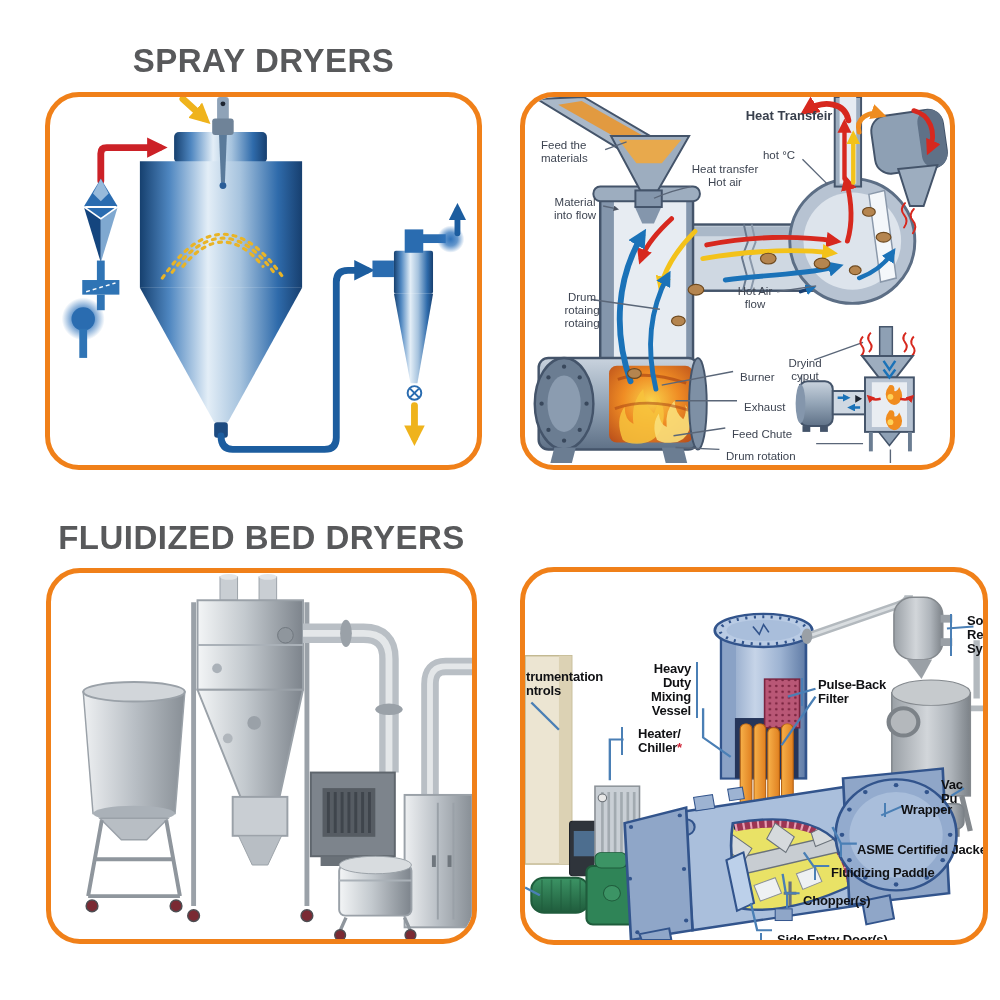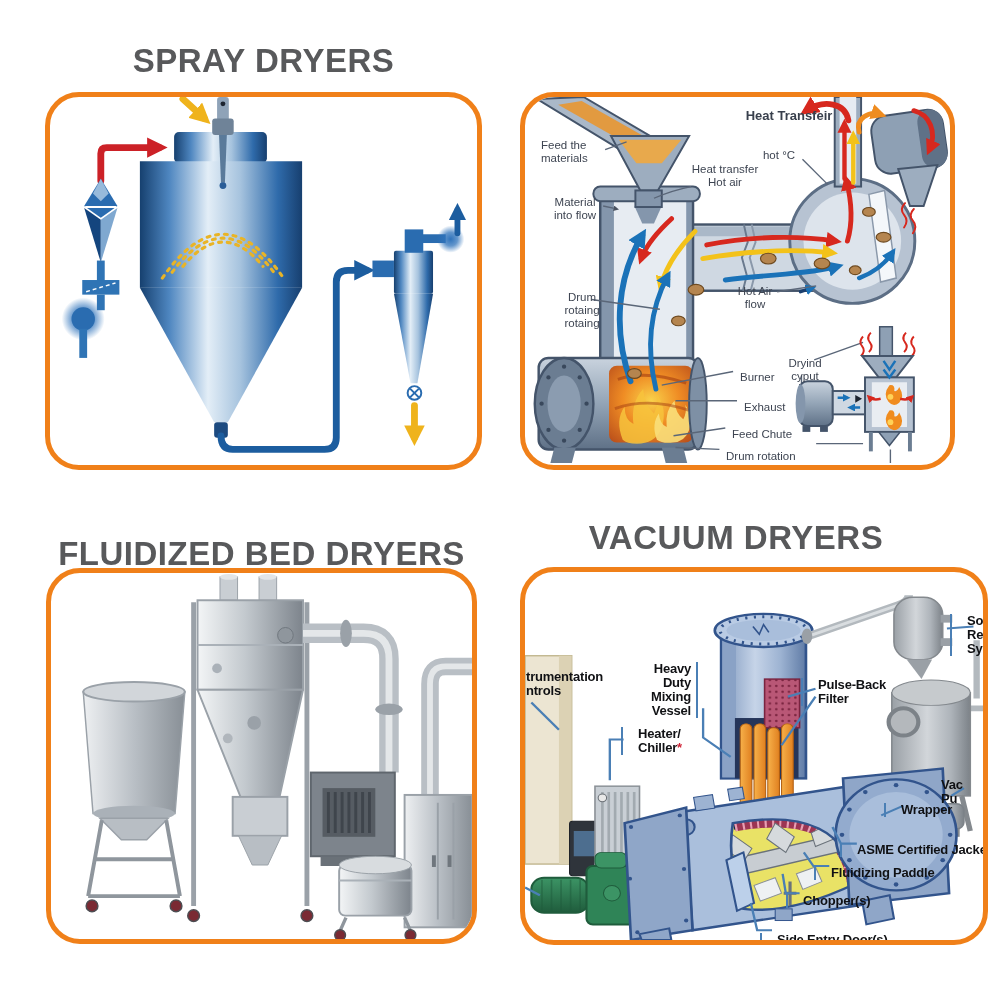--- a/index.html
+++ b/index.html
@@ -25,22 +25,21 @@
   .tl{border-left:2.5px solid var(--leader);padding-left:15px;}
   .tr{border-right:2.5px solid var(--leader);padding-right:5px;}
   .red{color:#cf2335;}
 </style>
 </head>
 <body>
 
 <div class="page">
 
   <div class="title" style="left:45px;top:44px;width:437px;">SPRAY DRYERS</div>
-  <div class="title" style="left:46px;top:521px;width:431px;margin-top:16px;">FLUIDIZED BED DRYERS</div>
-  <div class="title" style="left:520px;top:521px;width:432px;">VACUUM DRYERS</div>
+  <div class="title" style="left:46px;top:521px;width:431px;">FLUIDIZED BED DRYERS</div>
 
   <div class="panel" style="left:45px;top:92px;width:437px;height:378px;">
     <svg class="art" viewBox="0 0 437 378" preserveAspectRatio="none">
       <defs>
         <linearGradient id="sg1" x1="0" y1="0" x2="1" y2="0">
           <stop offset="0" stop-color="#16406f"></stop>
             <stop offset=".18" stop-color="#4e86c0"></stop>
           <stop offset=".42" stop-color="#e3eef7"></stop>
             <stop offset=".62" stop-color="#a6c3de"></stop>
           <stop offset=".85" stop-color="#2f6bab"></stop>

